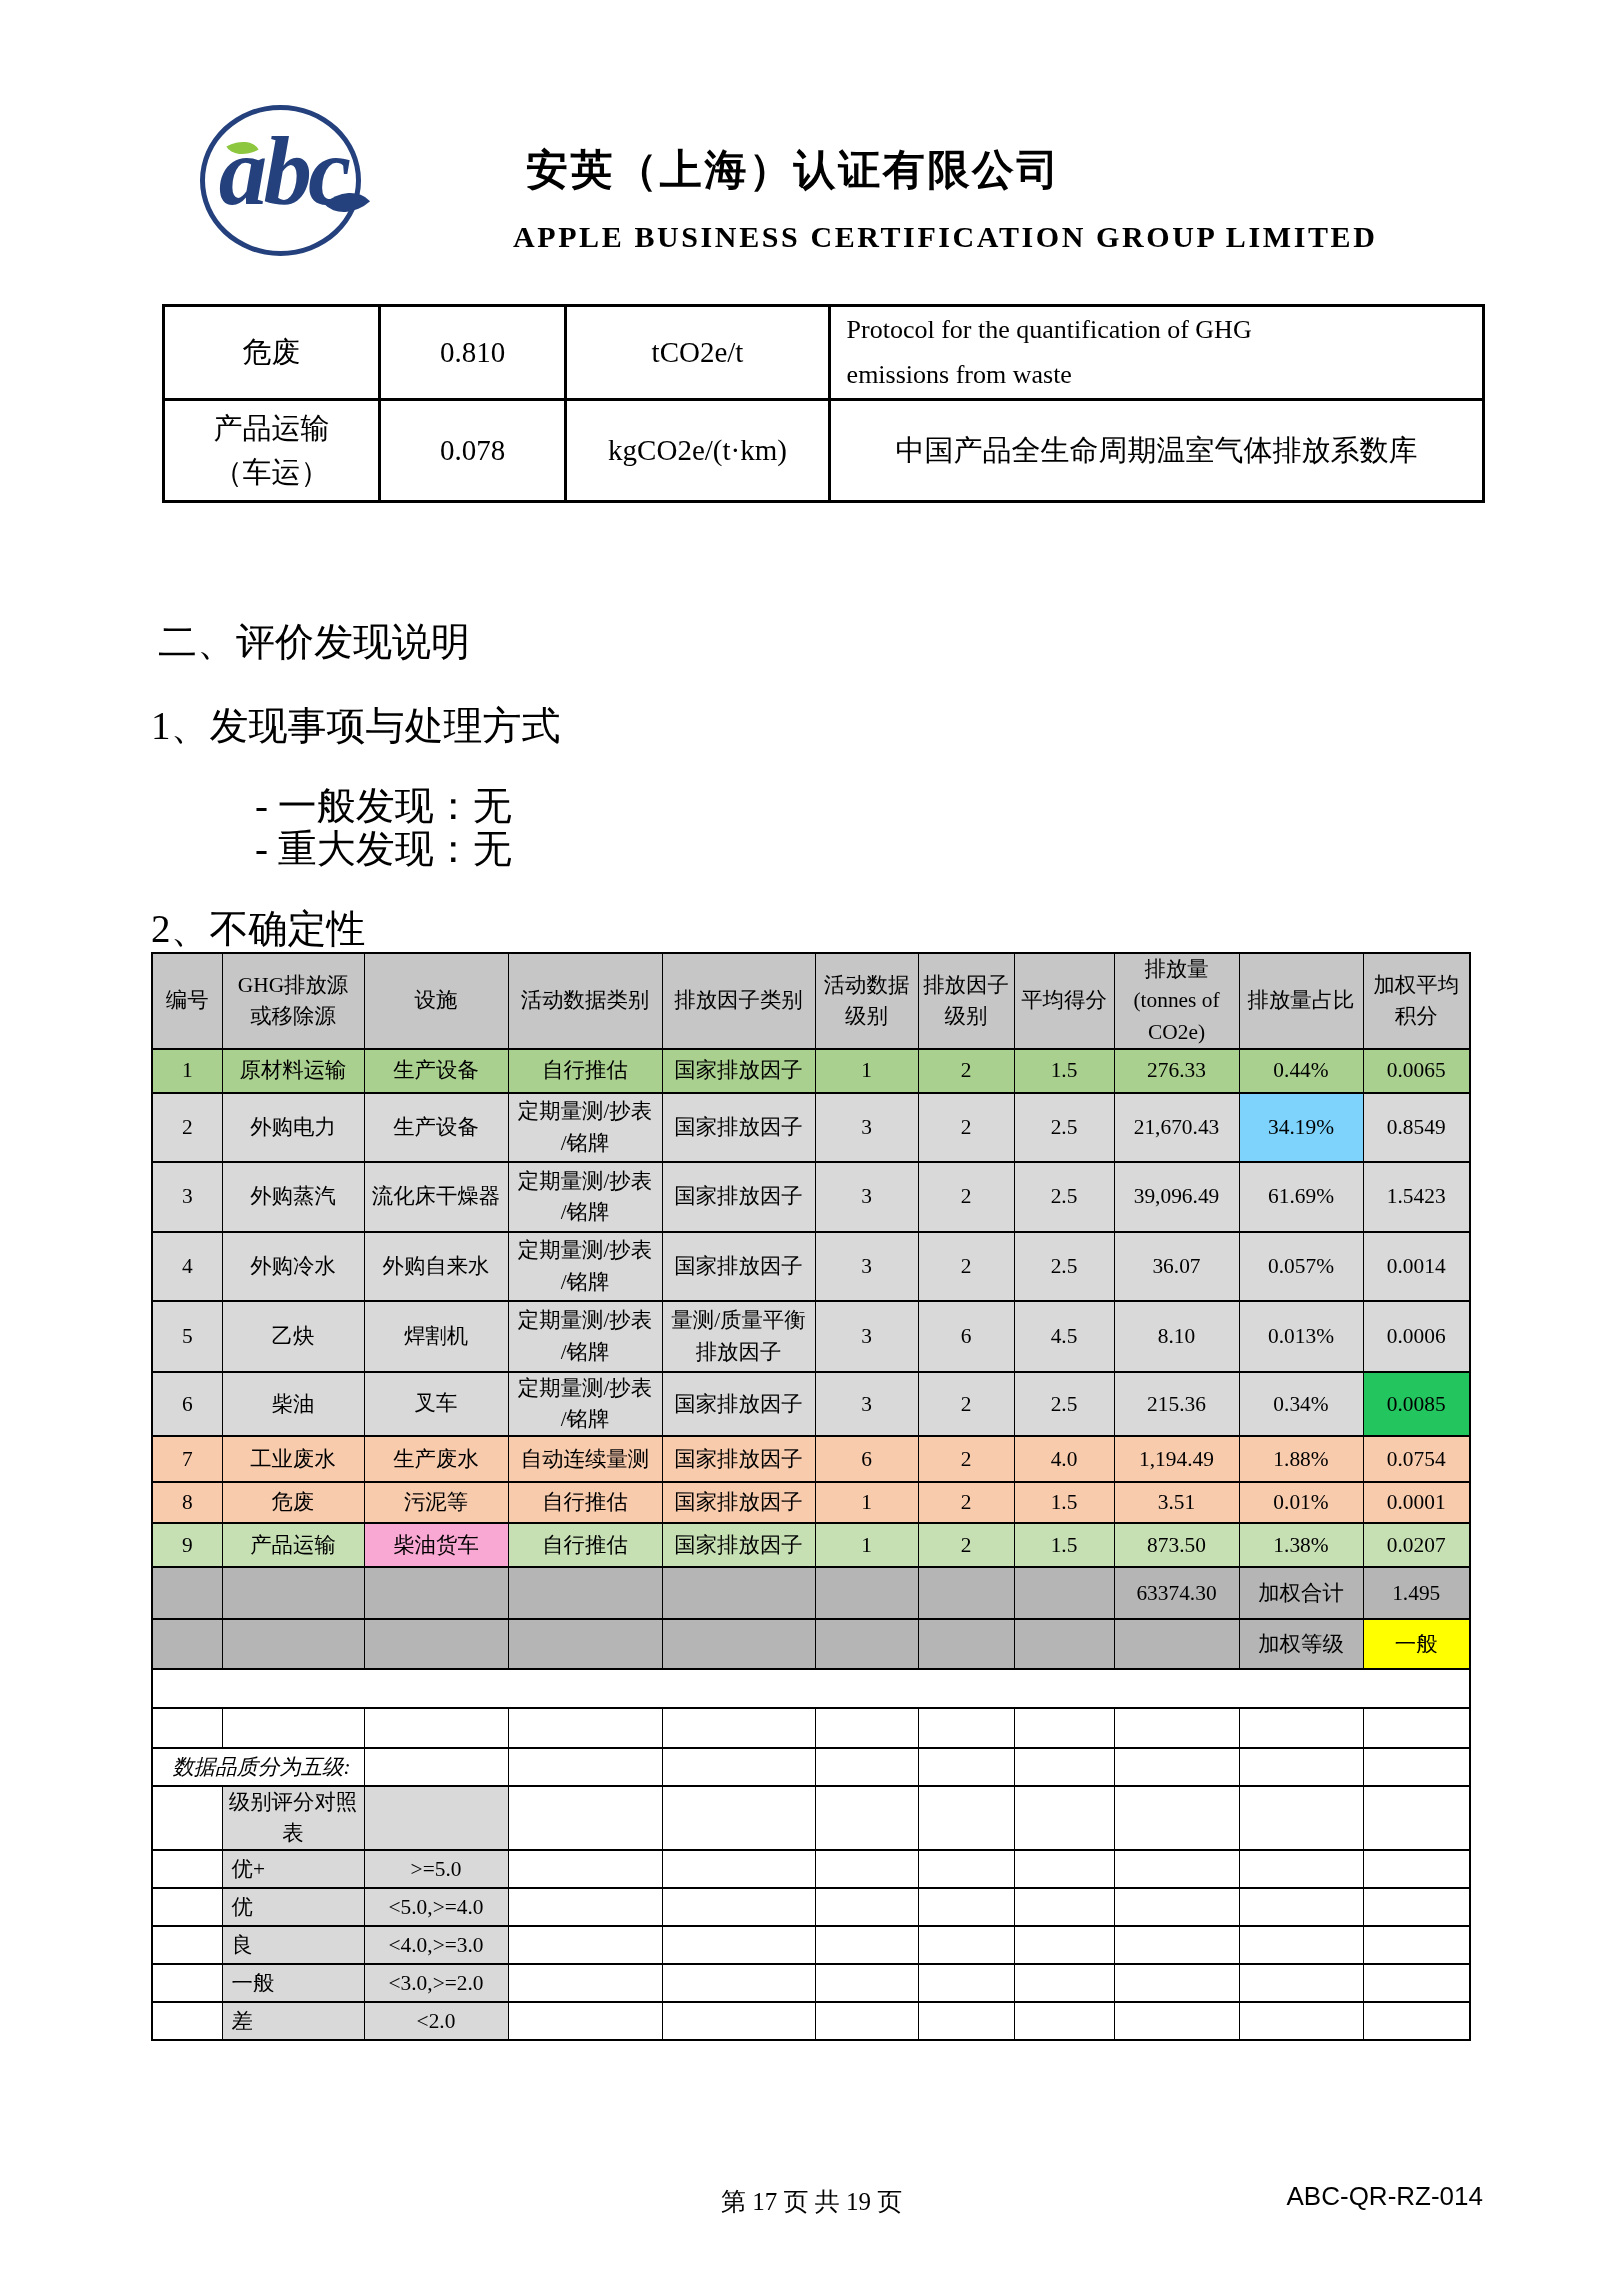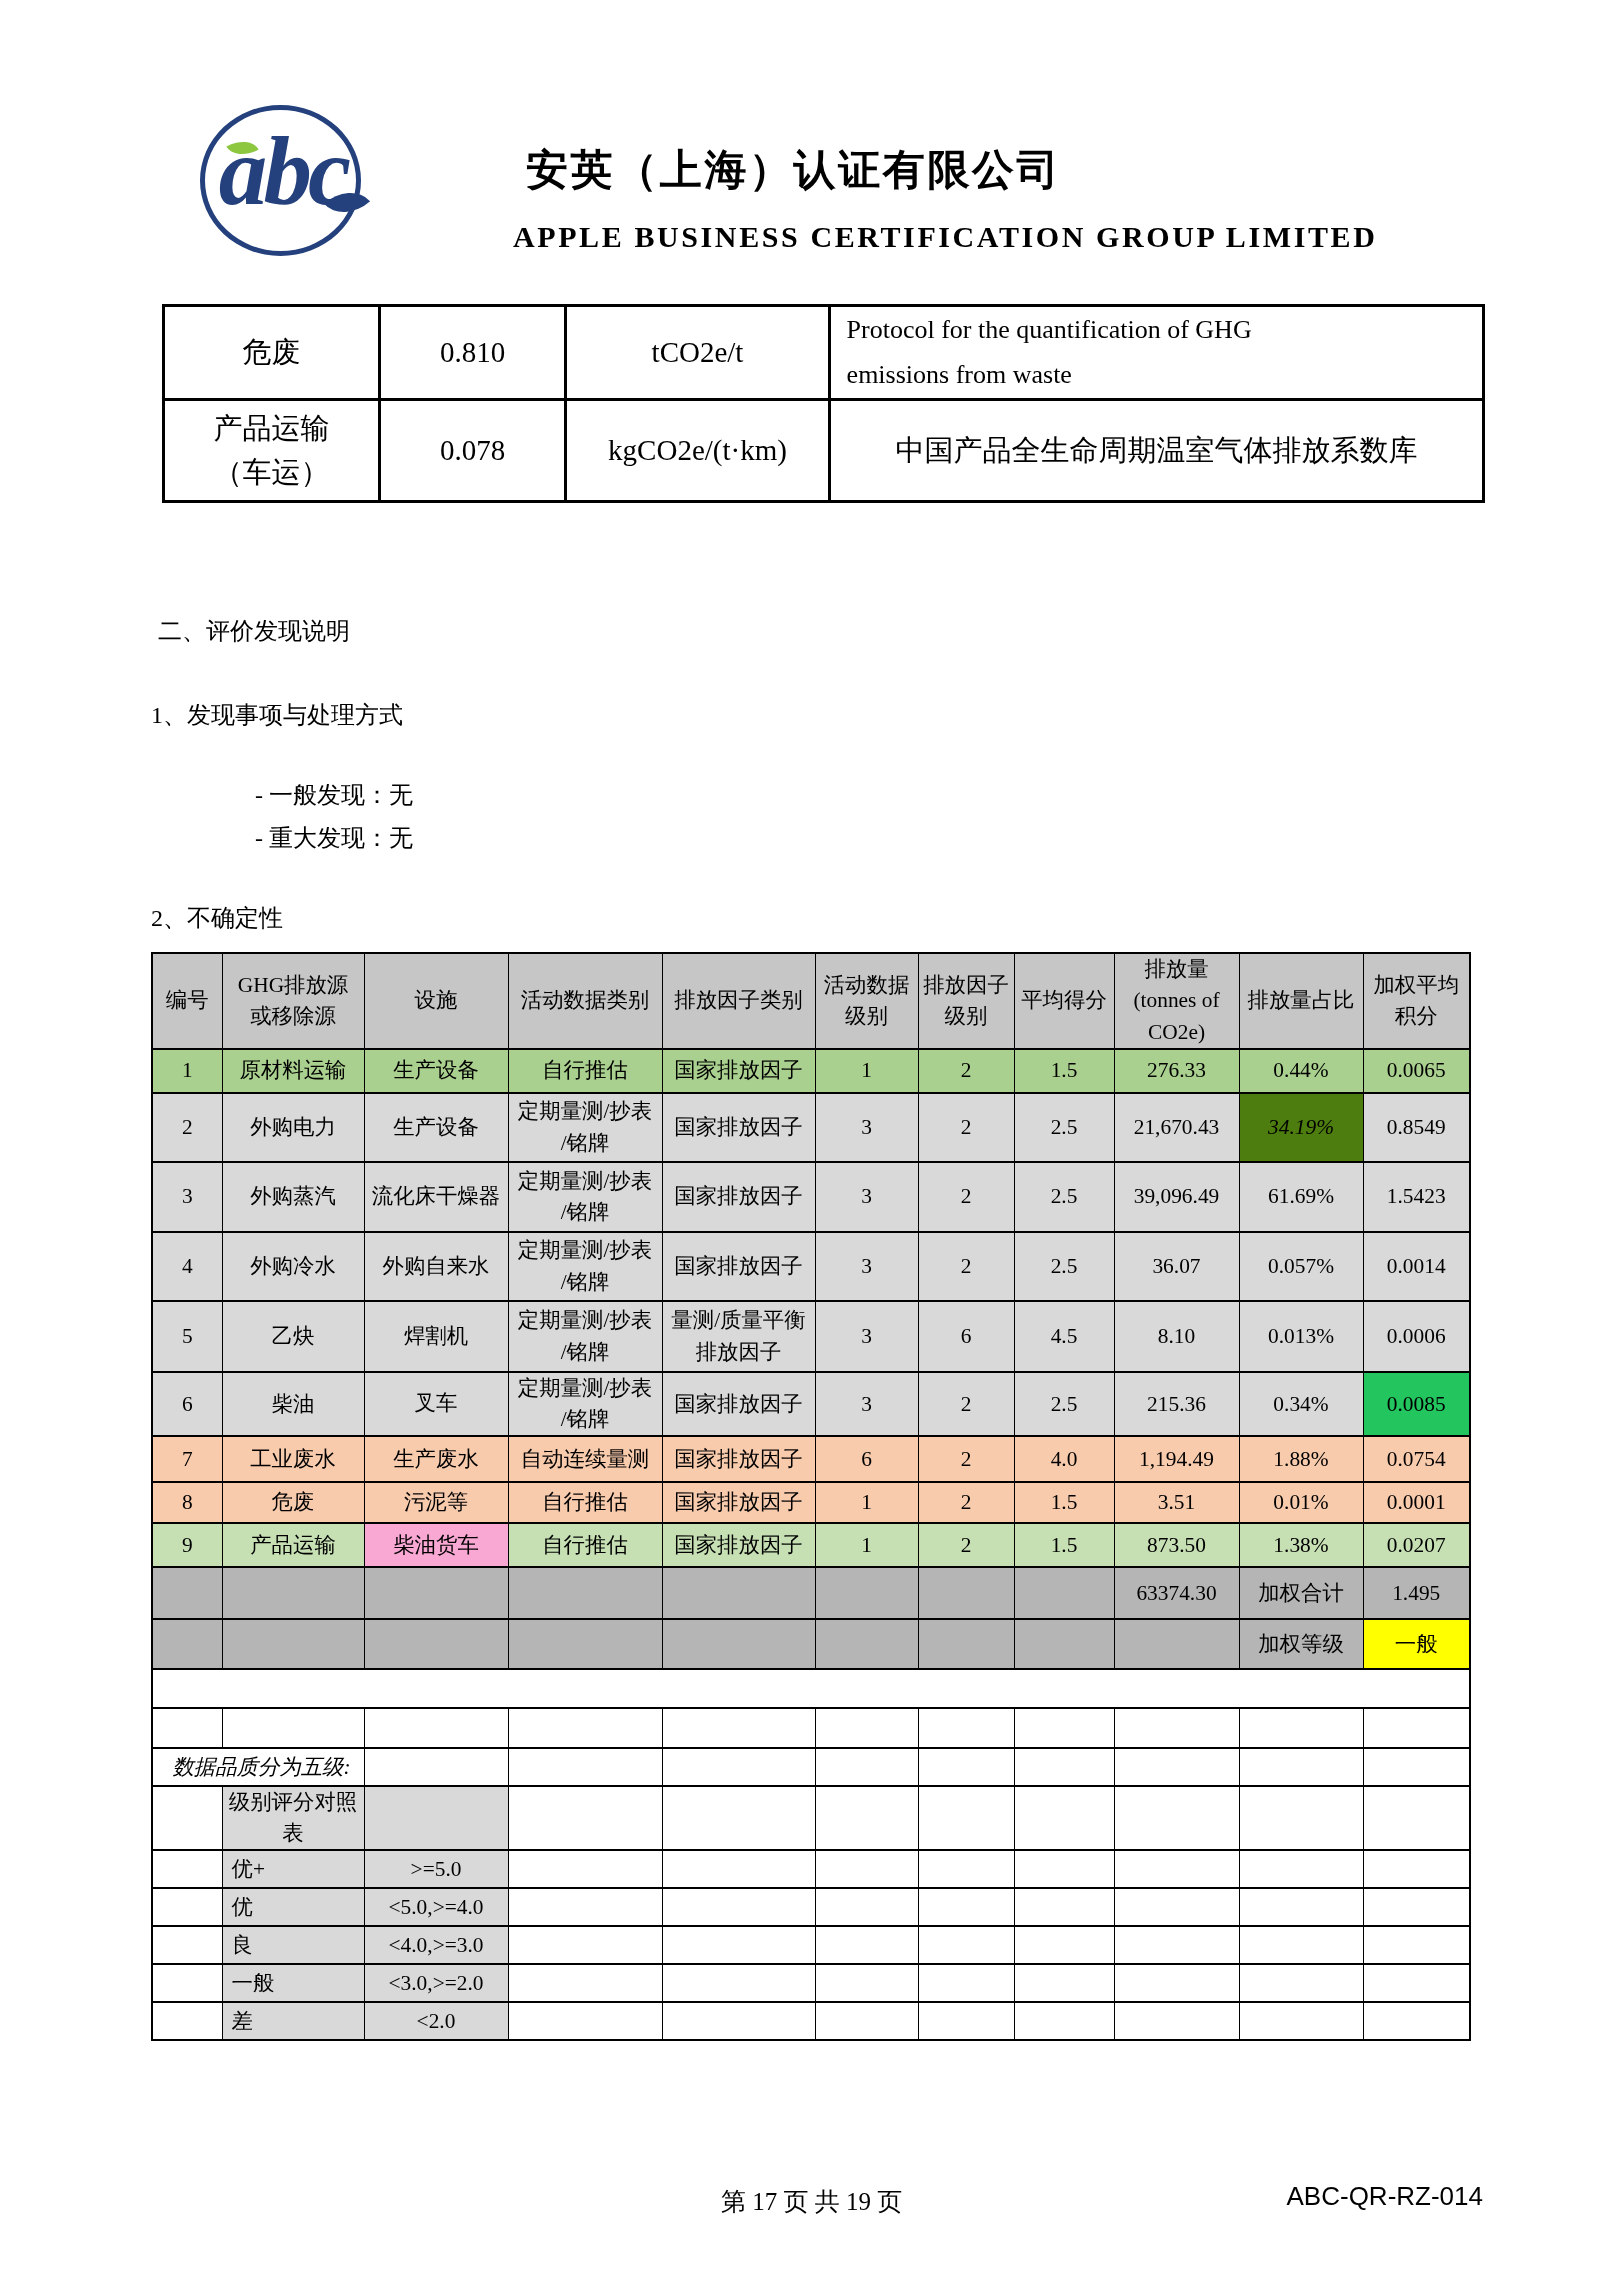--- a/index.html
+++ b/index.html
@@ -22,21 +22,21 @@
     letter-spacing:2.6px;white-space:nowrap;}
   .company-en{position:absolute;left:513px;top:220px;font-size:30px;font-weight:bold;
     letter-spacing:2.6px;white-space:nowrap;}
   
   table{border-collapse:collapse;table-layout:fixed;}
   .factors{position:absolute;left:162px;top:304px;width:1320px;border:3.2px solid #000;}
   .factors td{border:3.2px solid #000;text-align:center;vertical-align:middle;
     font-size:29px;padding:0;white-space:pre-line;line-height:1.5;}
   .factors .ref-en{text-align:left;font-size:26px;padding-left:15.6px;line-height:1.7;}
   
-  .sect{position:absolute;font-size:24px;white-space:nowrap;}
+  .sect{position:absolute;font-size:39px;white-space:nowrap;}
   
   .assessment{position:absolute;left:151px;top:952px;width:1319px;border:2.6px solid #000;}
   .assessment th,.assessment td{border:1.3px solid #000;border-top-width:2.6px;border-bottom-width:2.6px;
     text-align:center;vertical-align:middle;font-size:21.4px;font-weight:normal;
     padding:0;white-space:pre-line;line-height:1.45;overflow:hidden;}
   .assessment th{background:#c6c6c6;}
   .note-cell{text-align:left !important;padding-left:6.5px !important;white-space:nowrap !important;}
   .quality-cell{text-align:right;padding-left:6.5px !important;font-style:italic;}
   .scale-title-cell{word-break:break-all;}
   .scale-label{text-align:left !important;padding-left:9px !important;}
@@ -141,21 +141,21 @@
         <td style="background: rgb(217, 217, 217);">2</td>
         <td style="background: rgb(217, 217, 217);">外购电力</td>
         <td style="background: rgb(217, 217, 217);">生产设备</td>
         <td style="background: rgb(217, 217, 217);">定期量测/抄表
 /铭牌</td>
         <td style="background: rgb(217, 217, 217);">国家排放因子</td>
         <td style="background: rgb(217, 217, 217);">3</td>
         <td style="background: rgb(217, 217, 217);">2</td>
         <td style="background: rgb(217, 217, 217);">2.5</td>
         <td style="background: rgb(217, 217, 217);">21,670.43</td>
-        <td style="background: #4d7c0f; font-style: italic;">34.19%</td>
+        <td style="background: #7dd3fc;">34.19%</td>
         <td style="background: rgb(217, 217, 217);">0.8549</td>
       </tr>
       <tr style="height: 70px;">
         <td style="background: rgb(217, 217, 217);">3</td>
         <td style="background: rgb(217, 217, 217);">外购蒸汽</td>
         <td style="background: rgb(217, 217, 217);">流化床干燥器</td>
         <td style="background: rgb(217, 217, 217);">定期量测/抄表
 /铭牌</td>
         <td style="background: rgb(217, 217, 217);">国家排放因子</td>
         <td style="background: rgb(217, 217, 217);">3</td>

